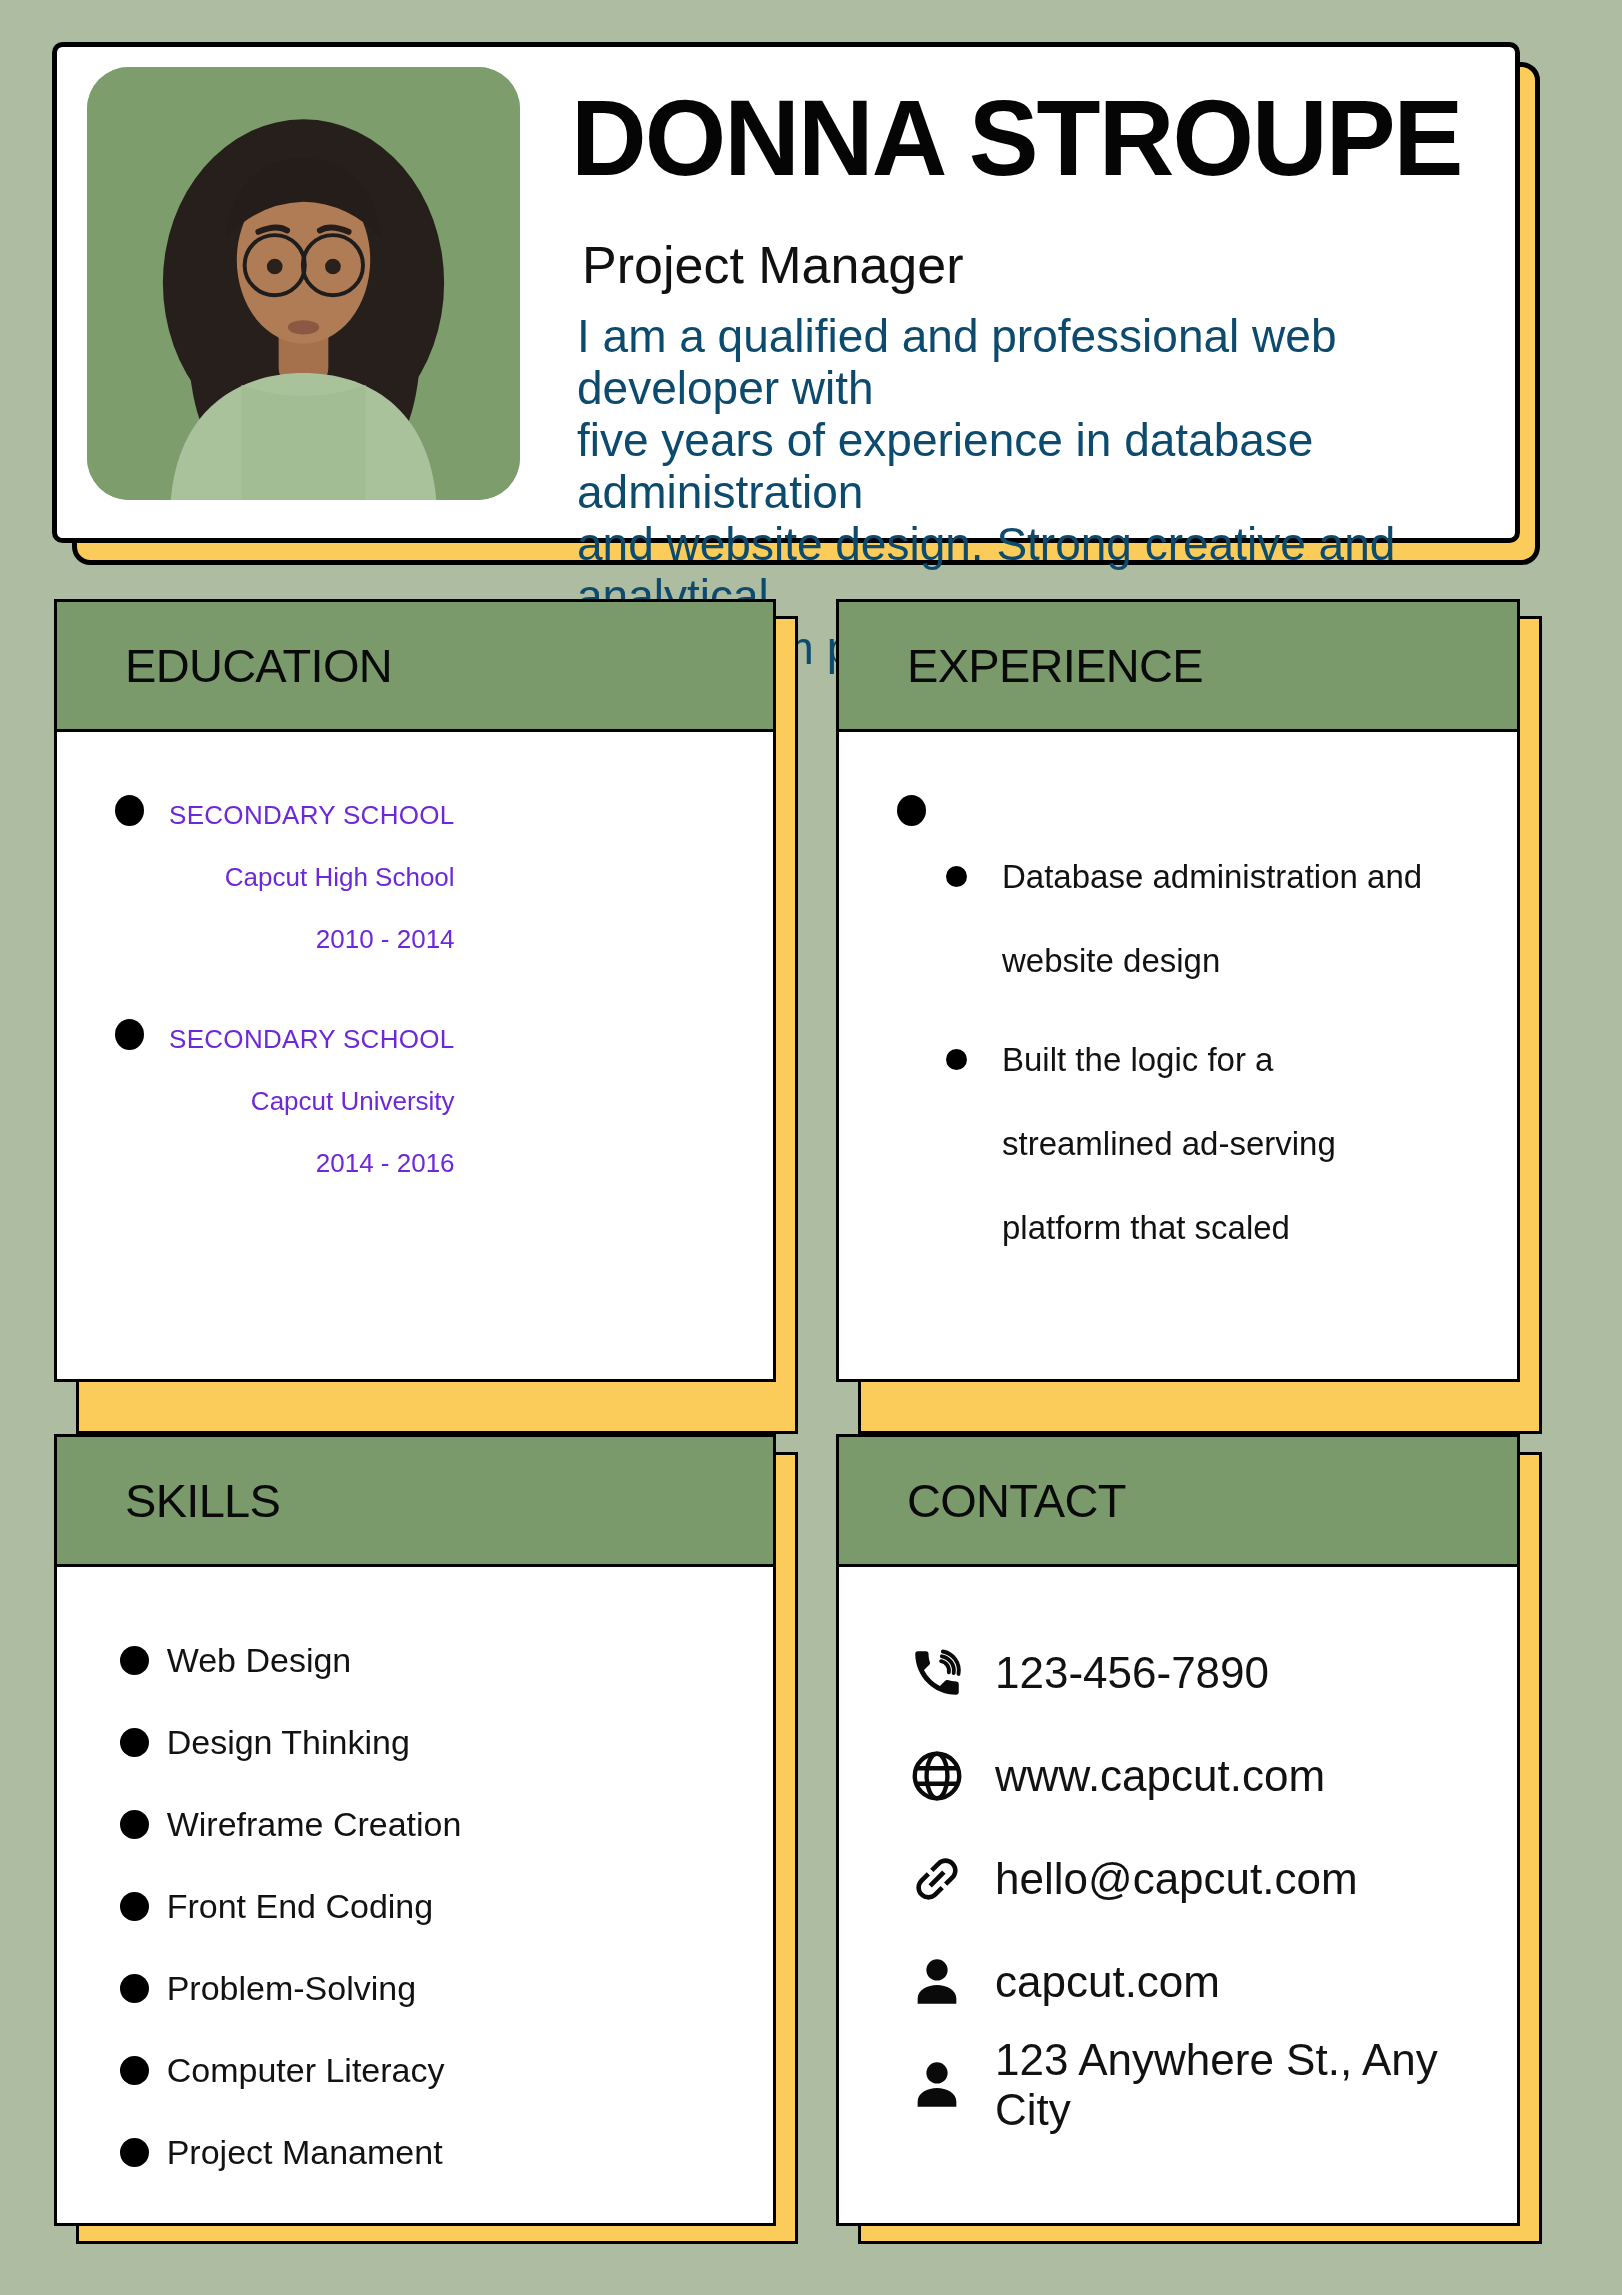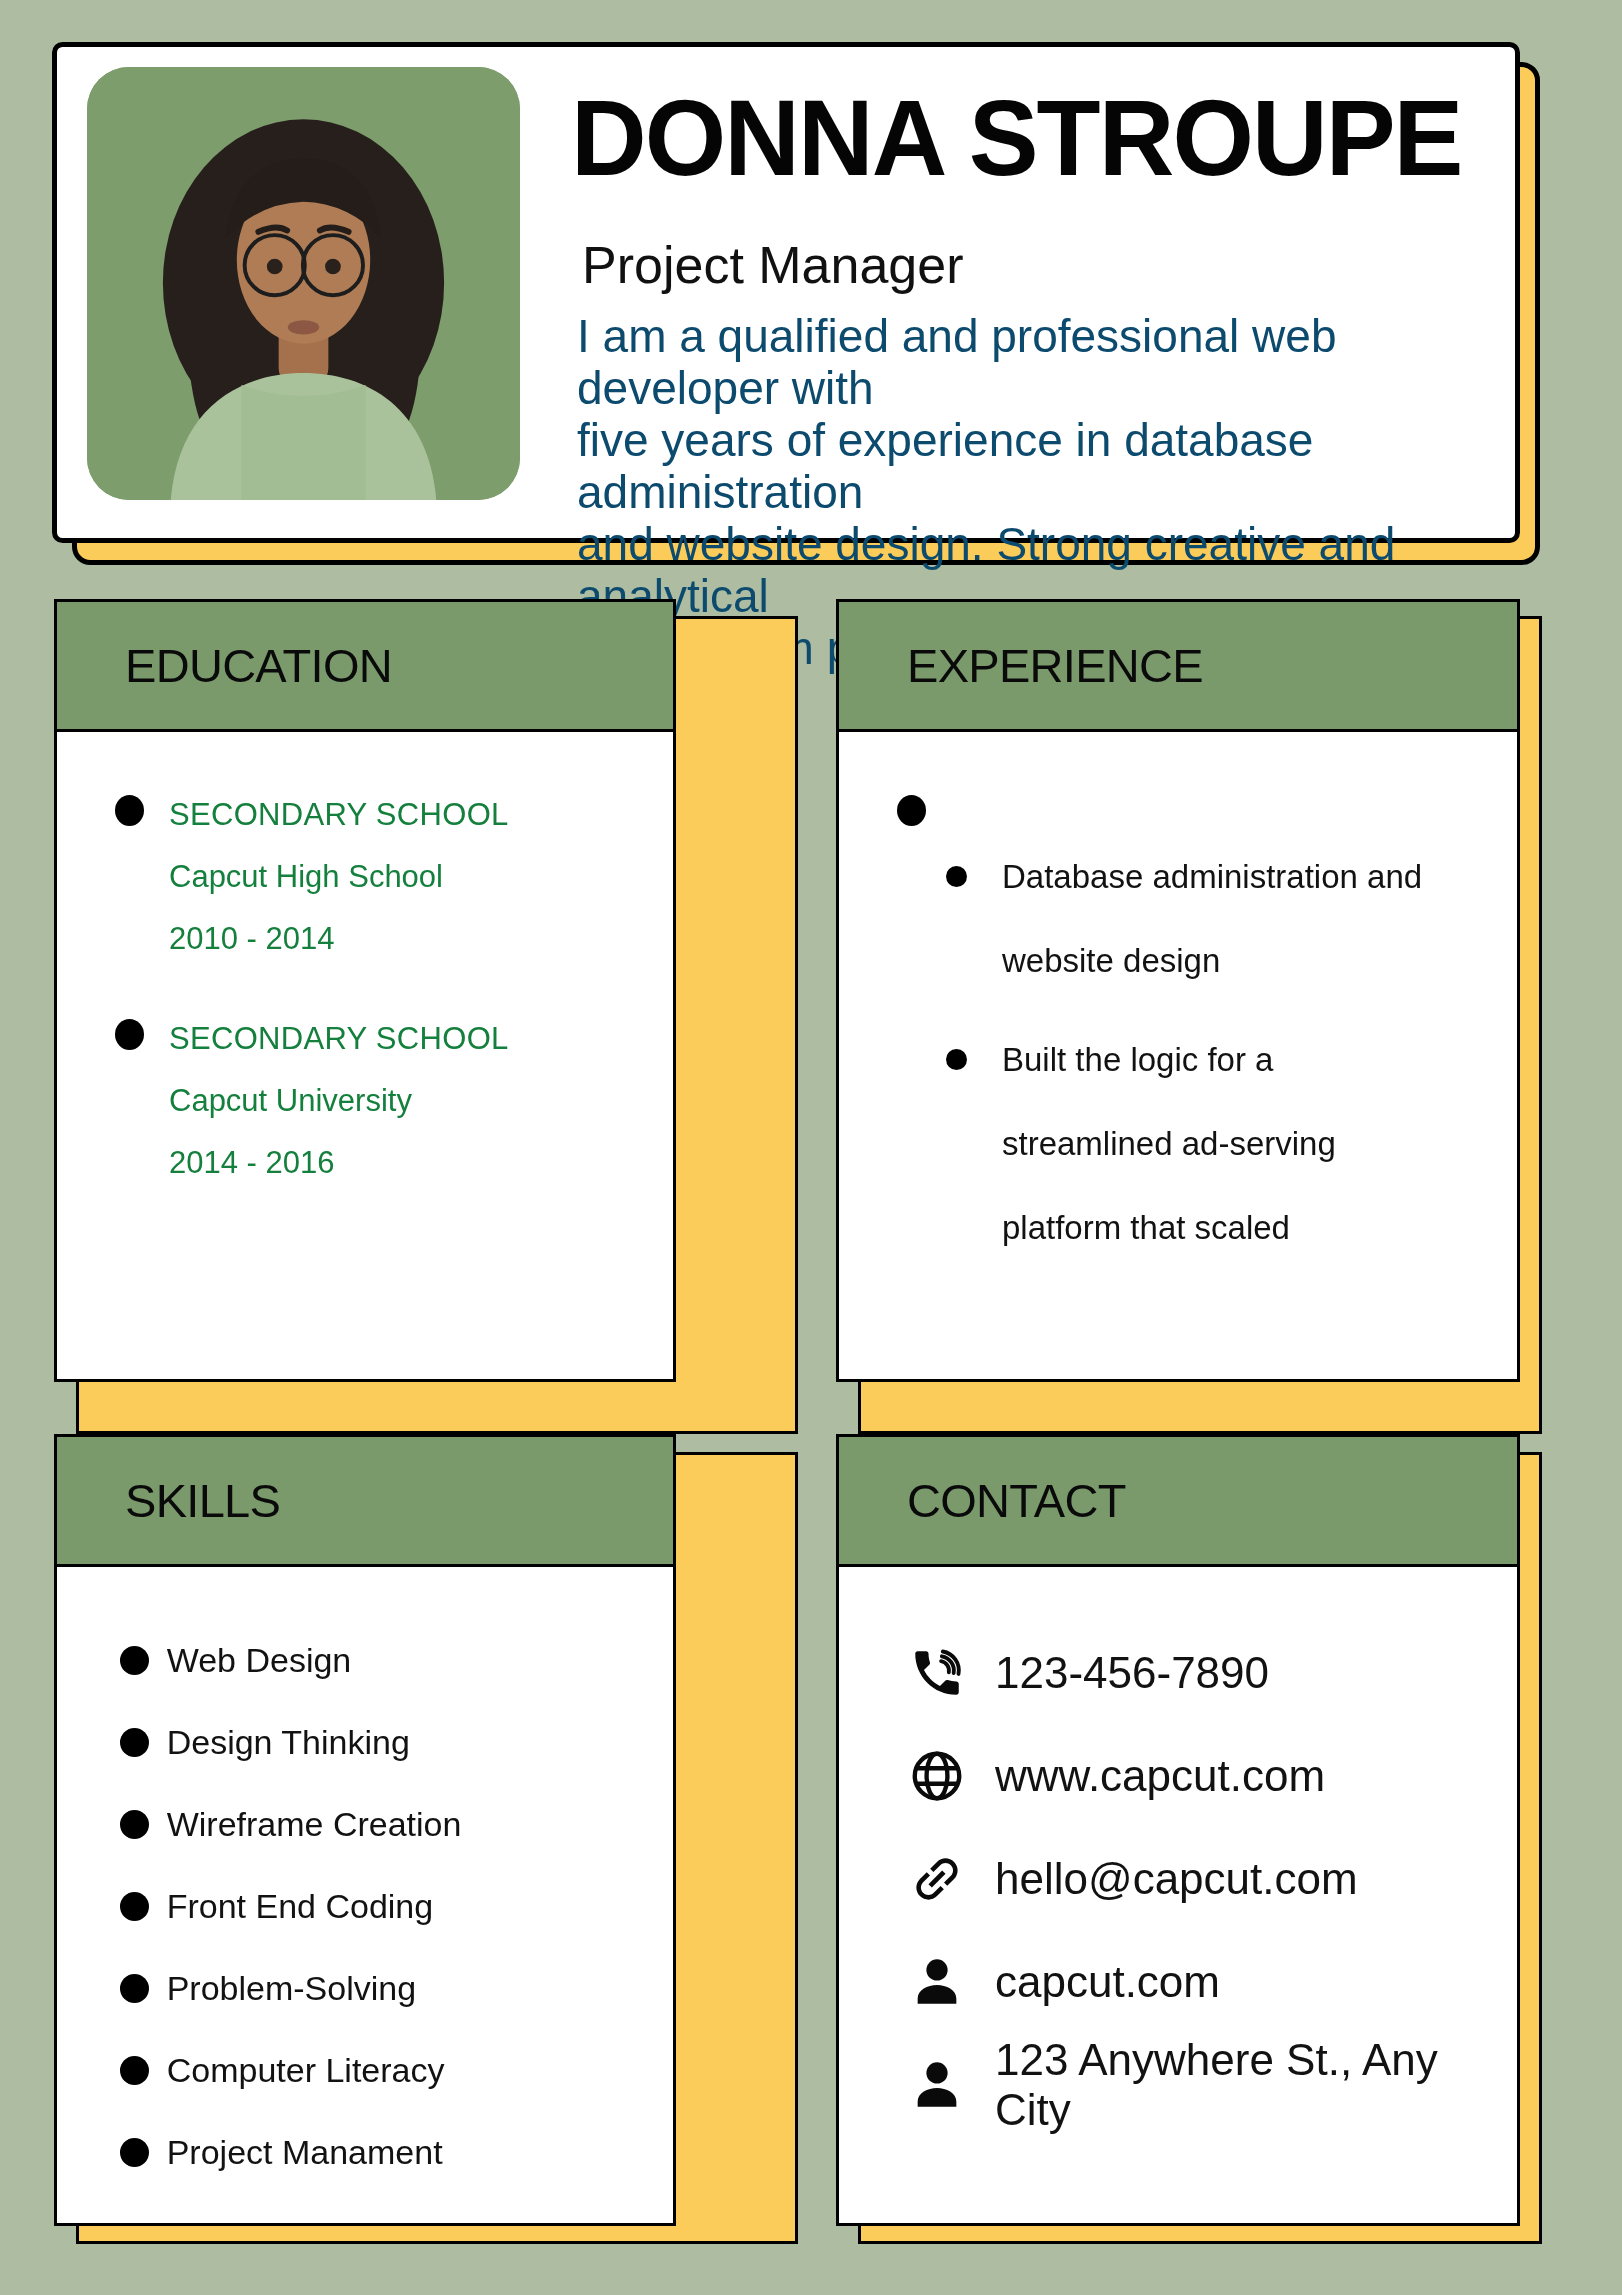--- a/index.html
+++ b/index.html
@@ -38,21 +38,21 @@
     position:absolute;left:582px;top:239px;font-size:52px;font-weight:400;
     line-height:1;color:#111;
   }
   .summary{
     position:absolute;left:577px;top:310px;width:942px;font-size:46px;
     line-height:52px;white-space:pre-line;color:#0c4a6e;
   }
   
   .card{position:absolute;background:#fff;border:3.9px solid #000;}
   .card-shadow{position:absolute;background:var(--yellow);border:3.9px solid #000;}
-  .col-left{left:54px;width:622px;}
+  .col-left{left:54px;width:722px;}
   .col-right{left:836px;width:684px;}
   .row1{top:599px;height:783px;}
   .row2{top:1434px;height:792px;}
   .sh-left{left:76px;width:722px;}
   .sh-right{left:858px;width:684px;}
   .sh-row1{top:616px;height:818px;}
   .sh-row2{top:1452px;height:792px;}
   .section-header{
     height:130px;background:var(--green);border-bottom:3.9px solid #000;
     display:flex;align-items:center;padding-left:68px;
@@ -60,21 +60,21 @@
   .section-header h2{
     font-size:47px;font-weight:400;letter-spacing:-0.7px;color:#0a0a0a;
   }
   .section-body{position:relative;}
   
   .entry-body{padding:52px 26px 0 58px;}
   .entry{display:flex;gap:25px;margin-bottom:38px;}
   .entry-bullet{
     width:29px;height:31px;border-radius:50%;background:#000;flex:none;margin-top:10.5px;
   }
-  .entry-lines{font-size:31px;line-height:62px;color:#15803d;}
+  .entry-lines{font-size:26px;line-height:62px;color:#6d28d9;text-align:right;}
   .entry-lines .caps{letter-spacing:0.3px;}
   .sub-list{margin-left:49px;margin-top:9.2px;}
   .sub-item{display:flex;gap:35px;margin-bottom:15.7px;}
   .sub-bullet{
     width:21px;height:21px;border-radius:50%;background:#000;flex:none;margin-top:31px;
   }
   .sub-text{font-size:33px;line-height:84px;white-space:pre-line;color:#121212;}
   
   .skills-body{padding:52px 19.6px 0 63px;}
   .skill-row{display:flex;align-items:center;gap:17.7px;height:82px;}

